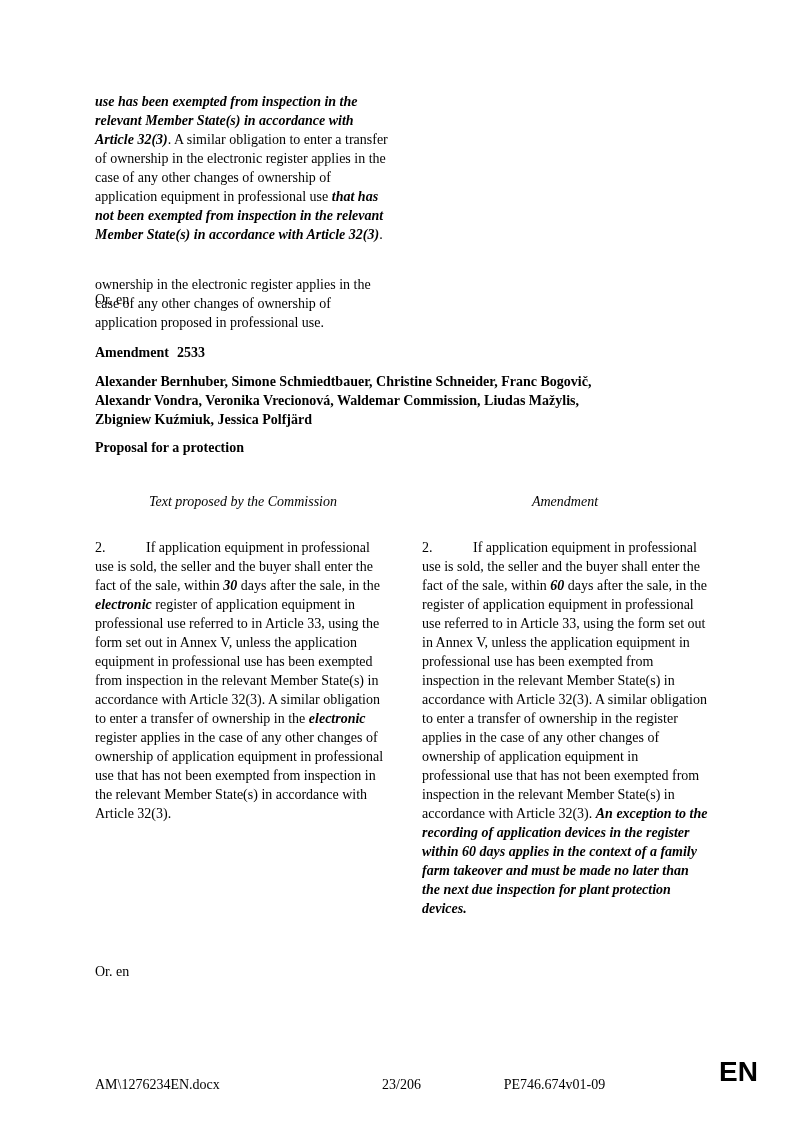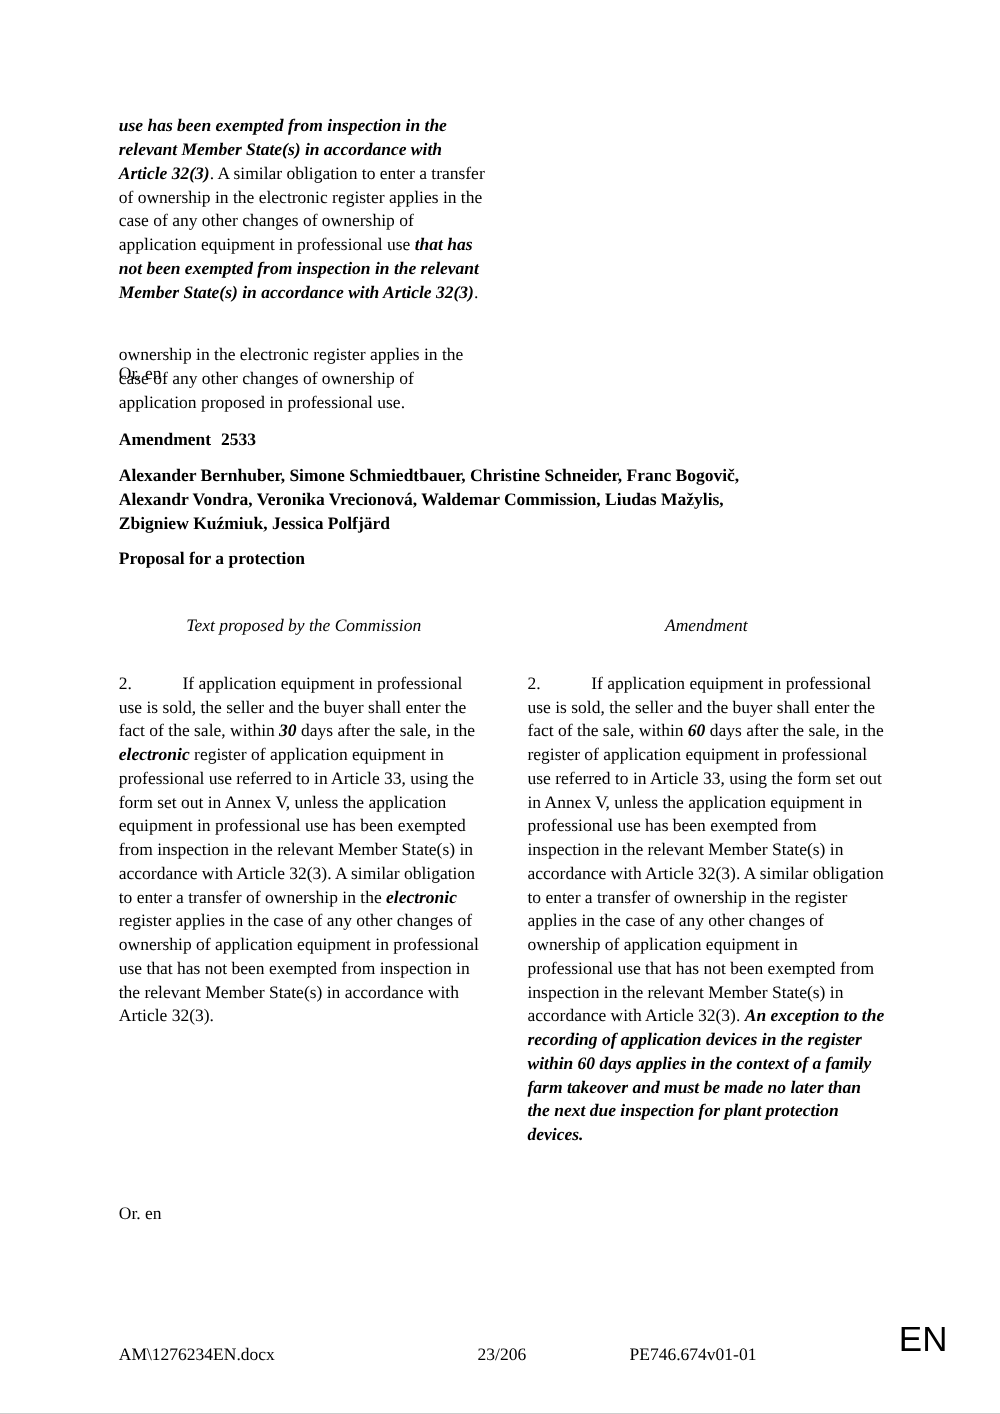--- a/index.html
+++ b/index.html
@@ -27,21 +27,21 @@
   .right { text-align: left; }
   .center { text-align: center; }
   .num { display: inline-block; width: 51px; }
   .footer-row { display: flex; }
   .footer-row > span { flex: 1; }
   .lang-badge {
     position: absolute;
     top: 1056px;
     right: 42px;
     font-family: "Liberation Sans", "DejaVu Sans", sans-serif;
-    font-weight: normal;
+    font-weight: bold;
     font-size: 28px;
     line-height: 32px;
   }
   .amendment-gap { display: inline-block; width: 8px; }
 </style>
 </head>
 <body>
 
 <div class="page">
 
@@ -80,18 +80,18 @@
     <div class="col-r">
       <p><span class="num">2.</span><span>If application equipment in professional use is sold, the seller and the buyer shall enter the fact of the sale, within </span><span class="bi">60</span><span> days after the sale, in the register of application equipment in professional use referred to in Article 33, using the form set out in Annex V, unless the application equipment in professional use has been exempted from inspection in the relevant Member State(s) in accordance with Article 32(3). A similar obligation to enter a transfer of ownership in the register applies in the case of any other changes of ownership of application equipment in professional use that has not been exempted from inspection in the relevant Member State(s) in accordance with Article 32(3). </span><span class="bi">An exception to the recording of application devices in the register within 60 days applies in the context of a family farm takeover and must be made no later than the next due inspection for plant protection devices.</span></p>
     </div>
   </div>
 
   <div class="abs right" style="top: 962px;">Or. en</div>
 
   <div class="abs footer-row" style="top: 1028px; margin-top: 47px;">
     <span>AM\1276234EN.docx</span>
     <span class="center">23/206</span>
-    <span class="right">PE746.674v01-01</span>
+    <span class="right">PE746.674v01-09</span>
   </div>
 
   <div class="lang-badge">EN</div>
 
 </div>
 
 </body></html>

